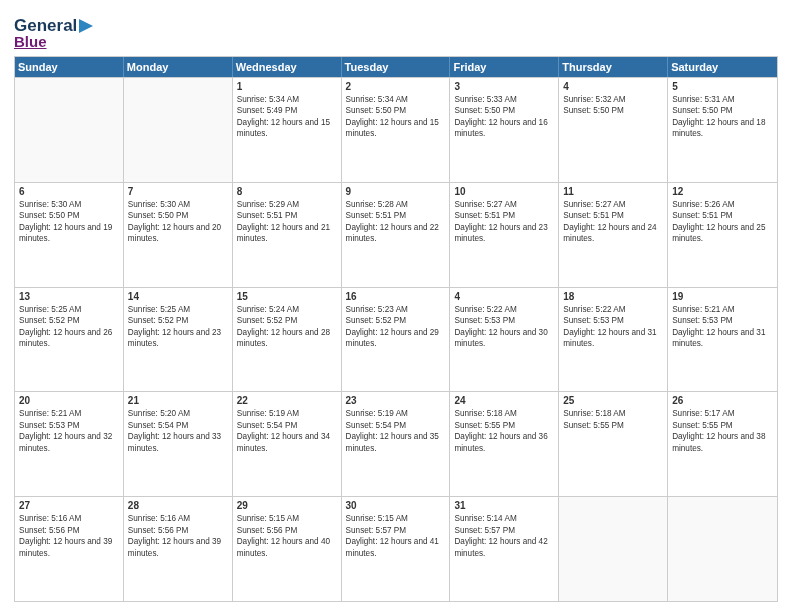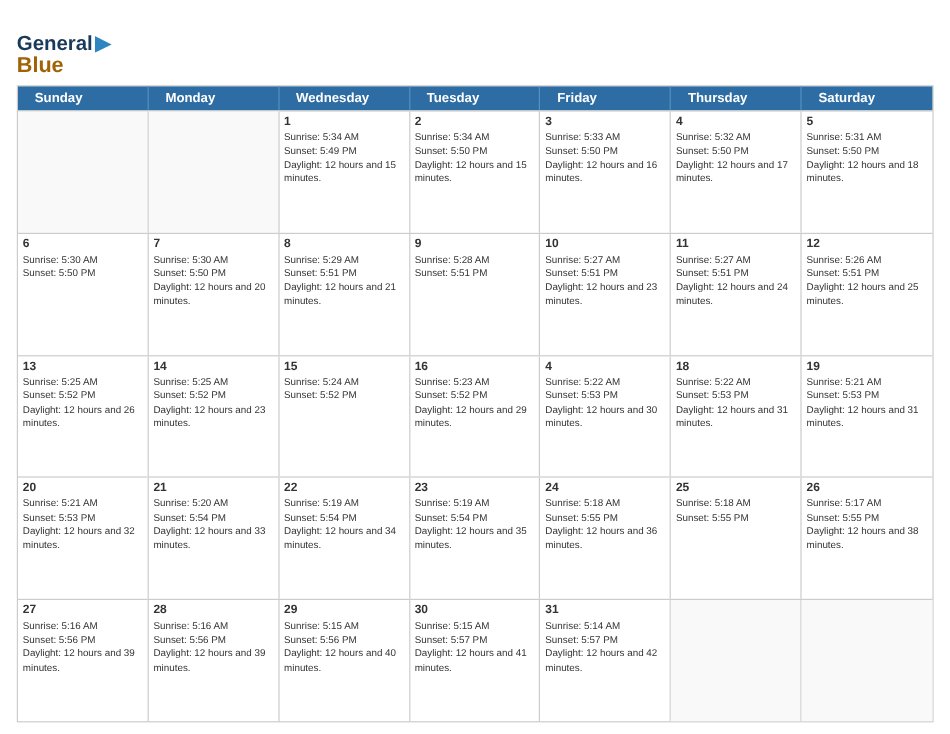--- a/index.html
+++ b/index.html
@@ -50,21 +50,21 @@
     }
     .cal-header {
       display: grid;
       grid-template-columns: repeat(7, 1fr);
       background: #2e6da4;
     }
     .cal-header-cell {
       color: #fff;
       font-size: 11px;
       font-weight: bold;
-      padding: 4px 14px;
+      padding: 4px 3px;
       text-align: left;
       border-right: 1px solid #5590be;
     }
     .cal-header-cell:last-child { border-right: none; }
     .cal-body {
       flex: 1;
       display: flex;
       flex-direction: column;
     }
     .cal-row {
@@ -93,28 +93,28 @@
       line-height: 1.4;
       font-size: 8.2px;
     }
   </style>
 </head>
 <body>
 
 <div class="page">
   <div class="header">
     <div class="logo">
-  <div style="display:flex;flex-direction:column;align-items:flex-start;margin-top:13px;">
+  <div style="display:flex;flex-direction:column;align-items:flex-start;margin-top:2px;">
     <div style="display:flex;align-items:center;">
       <span style="font-size:17px;font-weight:bold;color:#1a3a5c;font-family:Arial;">General</span>
       <svg width="20" height="14" viewBox="0 0 20 14" style="margin-left:2px;">
         <polygon points="0,0 14,7 0,14" fill="#2e86c1"></polygon>
       </svg>
     </div>
-    <span style="font-size:18px;font-weight:bold;color:#a16207;font-family:Arial;margin-top:-3px;">Blue</span>
+    <span style="font-size:15px;font-weight:bold;color:#701a75;font-family:Arial;margin-top:-3px;text-decoration:underline;">Blue</span>
   </div>
 </div>
     <div class="header-right">
       <div class="month-title"></div>
       <div class="location"></div>
     </div>
   </div>
 
   <div class="calendar">
     <div class="cal-header">
@@ -145,51 +145,52 @@
           <div class="cal-cell">
             <div class="day-num">3</div>
             <div class="cell-line">Sunrise: 5:33 AM</div>
             <div class="cell-line">Sunset: 5:50 PM</div>
             <div class="cell-line">Daylight: 12 hours and 16 minutes.</div>
           </div>
           <div class="cal-cell">
             <div class="day-num">4</div>
             <div class="cell-line">Sunrise: 5:32 AM</div>
             <div class="cell-line">Sunset: 5:50 PM</div>
-            <div class="cell-line">Daylight: 12 hours and 17 minutes.</div>
           </div>
           <div class="cal-cell">
             <div class="day-num">5</div>
             <div class="cell-line">Sunrise: 5:31 AM</div>
             <div class="cell-line">Sunset: 5:50 PM</div>
             <div class="cell-line">Daylight: 12 hours and 18 minutes.</div>
           </div>
         </div>
         <div class="cal-row">
           <div class="cal-cell">
             <div class="day-num">6</div>
             <div class="cell-line">Sunrise: 5:30 AM</div>
             <div class="cell-line">Sunset: 5:50 PM</div>
+            <div class="cell-line">Daylight: 12 hours and 19 minutes.</div>
           </div>
           <div class="cal-cell">
             <div class="day-num">7</div>
             <div class="cell-line">Sunrise: 5:30 AM</div>
             <div class="cell-line">Sunset: 5:50 PM</div>
             <div class="cell-line">Daylight: 12 hours and 20 minutes.</div>
           </div>
           <div class="cal-cell">
             <div class="day-num">8</div>
             <div class="cell-line">Sunrise: 5:29 AM</div>
             <div class="cell-line">Sunset: 5:51 PM</div>
             <div class="cell-line">Daylight: 12 hours and 21 minutes.</div>
           </div>
           <div class="cal-cell">
             <div class="day-num">9</div>
             <div class="cell-line">Sunrise: 5:28 AM</div>
             <div class="cell-line">Sunset: 5:51 PM</div>
+            <div class="cell-line">Daylight: 12 hours and 22 minutes.</div>
           </div>
           <div class="cal-cell">
             <div class="day-num">10</div>
             <div class="cell-line">Sunrise: 5:27 AM</div>
             <div class="cell-line">Sunset: 5:51 PM</div>
             <div class="cell-line">Daylight: 12 hours and 23 minutes.</div>
           </div>
           <div class="cal-cell">
             <div class="day-num">11</div>
             <div class="cell-line">Sunrise: 5:27 AM</div>
@@ -213,20 +214,21 @@
           <div class="cal-cell">
             <div class="day-num">14</div>
             <div class="cell-line">Sunrise: 5:25 AM</div>
             <div class="cell-line">Sunset: 5:52 PM</div>
             <div class="cell-line">Daylight: 12 hours and 23 minutes.</div>
           </div>
           <div class="cal-cell">
             <div class="day-num">15</div>
             <div class="cell-line">Sunrise: 5:24 AM</div>
             <div class="cell-line">Sunset: 5:52 PM</div>
+            <div class="cell-line">Daylight: 12 hours and 28 minutes.</div>
           </div>
           <div class="cal-cell">
             <div class="day-num">16</div>
             <div class="cell-line">Sunrise: 5:23 AM</div>
             <div class="cell-line">Sunset: 5:52 PM</div>
             <div class="cell-line">Daylight: 12 hours and 29 minutes.</div>
           </div>
           <div class="cal-cell">
             <div class="day-num">4</div>
             <div class="cell-line">Sunrise: 5:22 AM</div>

